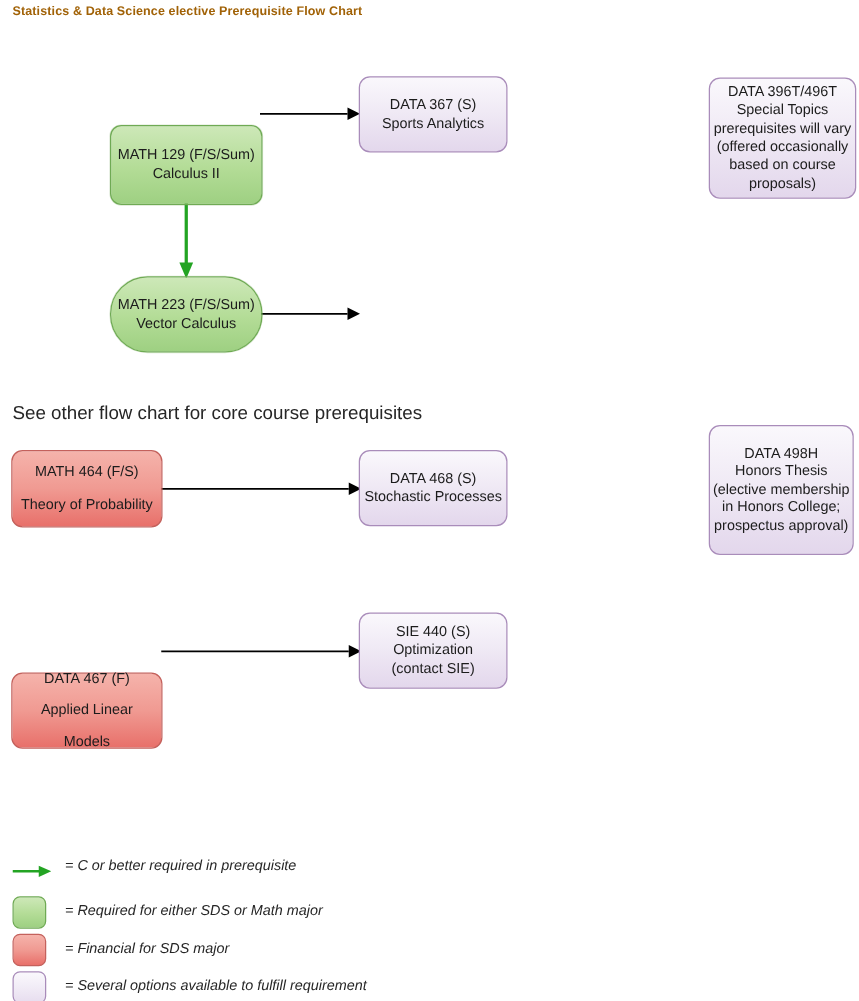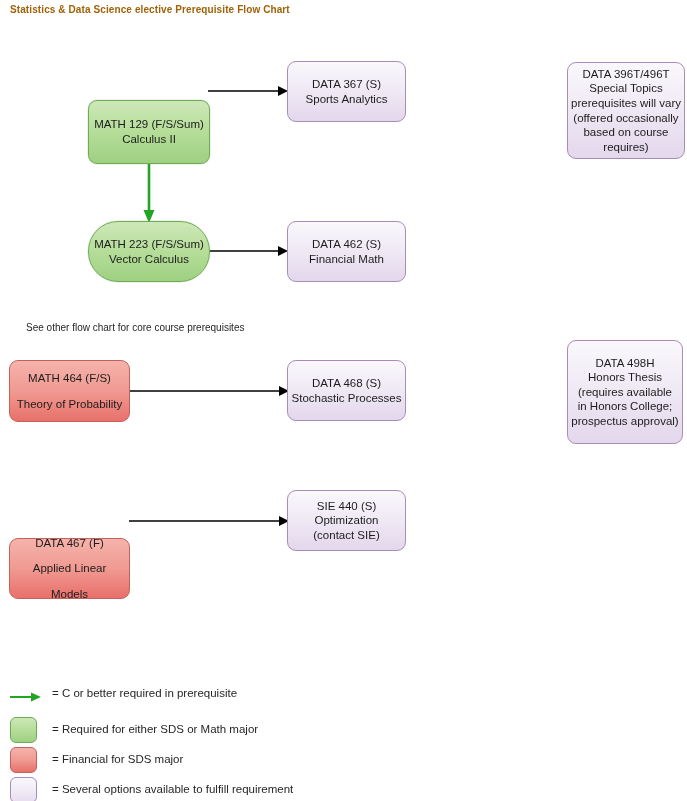--- a/index.html
+++ b/index.html
@@ -29,24 +29,23 @@
     top: 4px;
     font-size: 10px;
     font-weight: bold;
     letter-spacing: 0.1px;
     color: #a16207;
     white-space: nowrap;
   }
 
   .note-text {
     position: absolute;
-    font-size: 10px;
+    font-size: 15px;
     color: #262626;
     white-space: nowrap;
-    margin-left: 16px;
   }
 
   
   .node {
     position: absolute;
     box-sizing: border-box;
     border-radius: 9px;
     display: flex;
     flex-direction: column;
     align-items: center;
@@ -113,20 +112,21 @@
     top: 3px;
     width: 32px;
     height: 14px;
   }
   .legend-label {
     position: absolute;
     left: 42px;
     font-size: 11.5px;
     color: #262626;
     white-space: nowrap;
+    font-style: italic;
   }
 </style>
 </head>
 <body>
 
 <div id="chart-root">
 
   <div class="page-title">Statistics &amp; Data Science elective Prerequisite Flow Chart</div>
 
   <div class="conn" style="left:208px; top:82px;">
@@ -173,49 +173,45 @@
     <span class="line">DATA 367 (S)</span>
     <span class="line">Sports Analytics</span>
   </div>
 
   <div class="node purple" style="left:567px; top:62px; width:118px; height:97px;">
     <span class="line">DATA 396T/496T</span>
     <span class="line">Special Topics</span>
     <span class="line">prerequisites will vary</span>
     <span class="line">(offered occasionally</span>
     <span class="line">based on course</span>
-    <span class="line">requires)</span>
+    <span class="line">proposals)</span>
   </div>
 
   <div class="node green" style="left:88px; top:221px; width:122px; height:61px;border-radius:30px;">
     <span class="line">MATH 223 (F/S/Sum)</span>
     <span class="line">Vector Calculus</span>
   </div>
 
-  <div class="node purple" style="left:287px; top:221px; width:119px; height:61px;">
-    <span class="line">DATA 462 (S)</span>
-    <span class="line">Financial Math</span>
-  </div>
 
   <div class="note-text" style="left:10px; top:322px;">See other flow chart for core course prerequisites</div>
 
   <div class="node red" style="left:9px; top:360px; width:121px; height:62px;">
     <span class="line">MATH 464 (F/S)</span>
     <span class="line">Theory of Probability</span>
   </div>
 
   <div class="node purple" style="left:287px; top:360px; width:119px; height:61px;">
     <span class="line">DATA 468 (S)</span>
     <span class="line">Stochastic Processes</span>
   </div>
 
   <div class="node purple" style="left:567px; top:340px; width:116px; height:104px;">
     <span class="line">DATA 498H</span>
     <span class="line">Honors Thesis</span>
-    <span class="line">(requires available</span>
+    <span class="line">(elective membership</span>
     <span class="line">in Honors College;</span>
     <span class="line">prospectus approval)</span>
   </div>
 
   <div class="node red" style="left:9px; top:490px; width:121px; height:61px;margin-top:48px;">
     <span class="line">DATA 467 (F)</span>
     <span class="line">Applied Linear</span>
     <span class="line">Models</span>
   </div>
 

